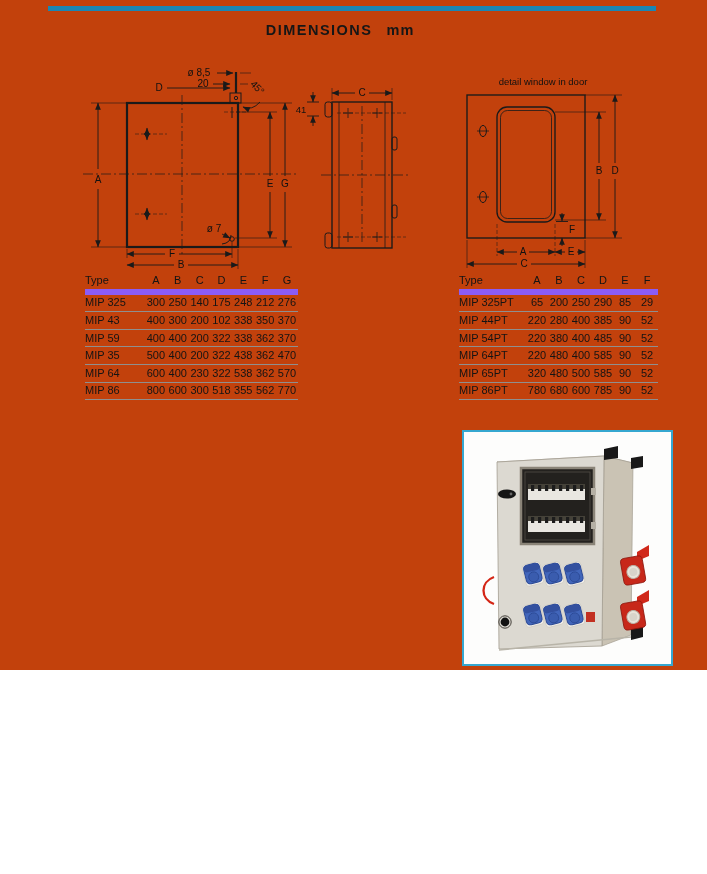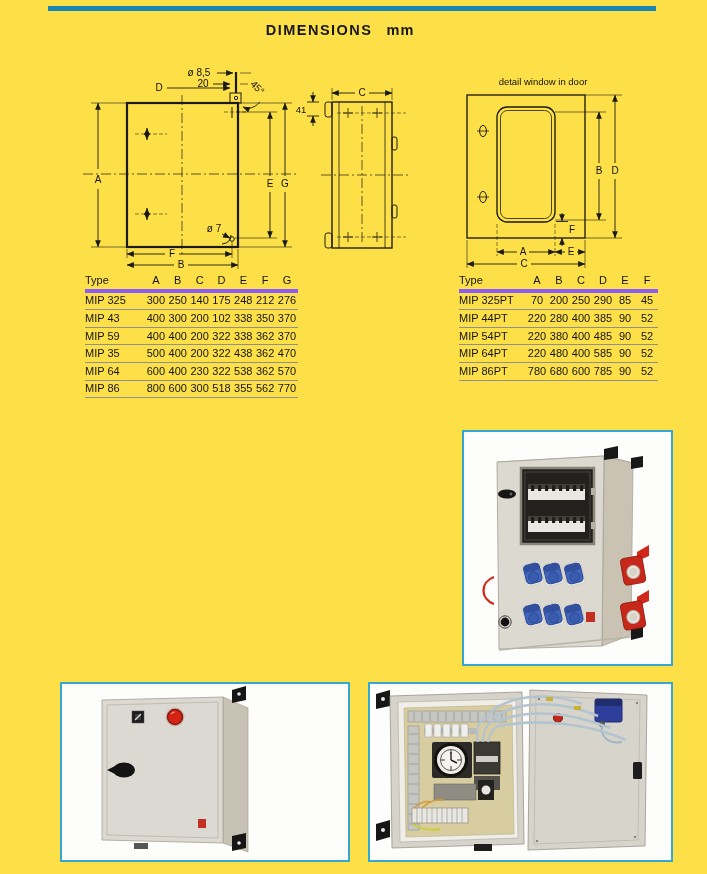--- a/index.html
+++ b/index.html
@@ -1,16 +1,16 @@
 <!DOCTYPE html>
 <html><head>
 <meta charset="utf-8">
 <style>
   html,body{margin:0;padding:0;background:#fff;}
-  .page{position:relative;width:707px;height:874px;background:#fde047;overflow:hidden;
+  .page{position:relative;width:707px;height:670px;background:#c2410c;overflow:hidden;
         font-family:"Liberation Sans",sans-serif;color:#141414;}
   .top-rule{position:absolute;left:48px;top:6px;width:608px;height:5px;background:#1a86b4;}
   .page-title{position:absolute;left:0;top:22px;width:680px;text-align:center;
               font-size:14.5px;font-weight:700;letter-spacing:1.5px;color:#161616;}
   .page-title .unit{margin-left:14px;letter-spacing:1px;}
 
   
   .draw{position:absolute;overflow:visible;}
   .ln line,.ln path,.ln rect,.ln circle,.ln ellipse{stroke:#1a1a1a;fill:none;stroke-width:1;}
   .ln .thick{stroke-width:2.2;}
@@ -22,21 +22,21 @@
   .ln .cl2{stroke-width:.55;stroke-dasharray:4 2;}
   .lbl text{fill:#111;stroke:none;font-size:10px;text-anchor:middle;
             font-family:"Liberation Sans",sans-serif;}
   .lbl .t9{font-size:9.5px;}
 
   
   .dim-table{position:absolute;border-collapse:collapse;table-layout:fixed;
              font-size:11px;color:#141414;}
   .dim-table th,.dim-table td{font-weight:400;padding:0;height:16.6px;line-height:1;
              border-bottom:1px solid #8f8f8f;text-align:center;vertical-align:middle;}
-  .dim-table thead th{border-bottom:4px solid #8b5cf6;}
+  .dim-table thead th{border-bottom:6px solid #8b5cf6;}
   .dim-table th:first-child,.dim-table td:first-child{text-align:left;}
   .left-table{left:85px;top:272px;width:213px;}
   .left-table th:first-child{width:60px;}
   .right-table{left:459px;top:272px;width:199px;}
   .right-table th:first-child{width:67px;}
 
   
   .photo{position:absolute;border:2px solid #35a7d0;background:#fdfdfc;}
   .photo svg{display:block;}
 </style>
@@ -282,26 +282,26 @@
           <th>B</th>
           <th>C</th>
           <th>D</th>
           <th>E</th>
           <th>F</th>
         </tr>
       </thead>
     <tbody>
         <tr>
           <td>MIP 325PT</td>
-          <td>70</td>
+          <td>65</td>
           <td>200</td>
           <td>250</td>
           <td>290</td>
           <td>85</td>
-          <td>45</td>
+          <td>29</td>
         </tr>
         <tr>
           <td>MIP 44PT</td>
           <td>220</td>
           <td>280</td>
           <td>400</td>
           <td>385</td>
           <td>90</td>
           <td>52</td>
         </tr>
@@ -312,20 +312,29 @@
           <td>400</td>
           <td>485</td>
           <td>90</td>
           <td>52</td>
         </tr>
         <tr>
           <td>MIP 64PT</td>
           <td>220</td>
           <td>480</td>
           <td>400</td>
+          <td>585</td>
+          <td>90</td>
+          <td>52</td>
+        </tr>
+        <tr>
+          <td>MIP 65PT</td>
+          <td>320</td>
+          <td>480</td>
+          <td>500</td>
           <td>585</td>
           <td>90</td>
           <td>52</td>
         </tr>
         <tr>
           <td>MIP 86PT</td>
           <td>780</td>
           <td>680</td>
           <td>600</td>
           <td>785</td>

